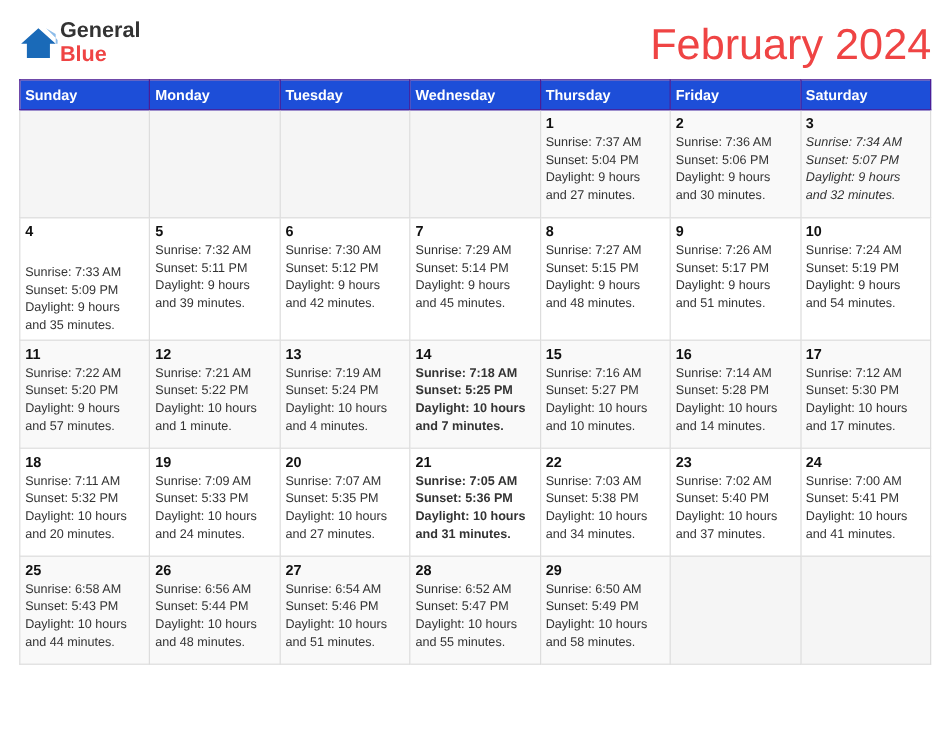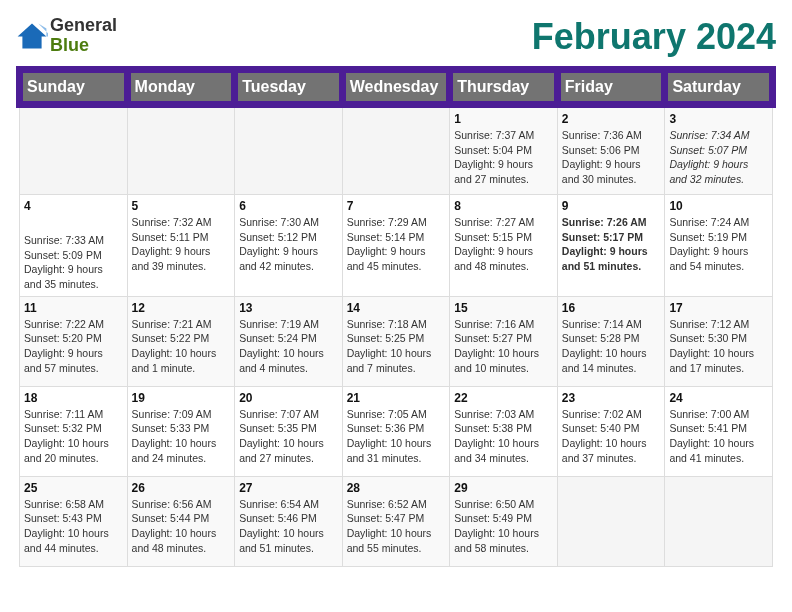--- a/index.html
+++ b/index.html
@@ -27,52 +27,52 @@
       line-height: 1.1;
     }
     .logo-general {
       font-size: 18px;
       font-weight: bold;
       color: #333;
     }
     .logo-blue {
       font-size: 18px;
       font-weight: bold;
-      color: #4d7c0f;
+      color: #ef4444;
     }
     .logo-icon {
       width: 32px;
       height: 28px;
       margin-right: 2px;
     }
     .title-block {
       text-align: right;
     }
     .month-title {
       font-size: 36px;
-      font-weight: bold;
-      color: #0f766e;
+      font-weight: normal;
+      color: #ef4444;
     }
     .location {
       font-size: 16px;
       color: #444;
     }
     .calendar {
       width: 100%;
       border-collapse: collapse;
       font-size: 11px;
     }
     .calendar thead tr th {
-      background: #737373;
+      background: #1d4ed8;
       color: #fff;
       padding: 5px 4px;
       text-align: left;
-      font-size: 16px;
+      font-size: 12px;
       font-weight: bold;
-      border: 7px solid #4c1d95;
+      border: 1px solid #4c1d95;
     }
     .calendar tbody tr td {
       vertical-align: top;
       padding: 4px;
       border: 1px solid #ddd;
       width: calc(100% / 7);
       min-height: 80px;
       height: 90px;
     }
     .calendar tbody tr:nth-child(odd) td {
@@ -186,21 +186,21 @@
         </td>
         <td>
           <div class="day-num">8</div>
           <div class="day-info" style="white-space: pre-line;">Sunrise: 7:27 AM
 Sunset: 5:15 PM
 Daylight: 9 hours
 and 48 minutes.</div>
         </td>
         <td>
           <div class="day-num">9</div>
-          <div class="day-info" style="white-space: pre-line; font-weight: bold;">Sunrise: 7:26 AM
+          <div class="day-info" style="white-space: pre-line;">Sunrise: 7:26 AM
 Sunset: 5:17 PM
 Daylight: 9 hours
 and 51 minutes.</div>
         </td>
         <td>
           <div class="day-num">10</div>
           <div class="day-info" style="white-space: pre-line;">Sunrise: 7:24 AM
 Sunset: 5:19 PM
 Daylight: 9 hours
 and 54 minutes.</div>
@@ -223,21 +223,21 @@
         </td>
         <td>
           <div class="day-num">13</div>
           <div class="day-info" style="white-space: pre-line;">Sunrise: 7:19 AM
 Sunset: 5:24 PM
 Daylight: 10 hours
 and 4 minutes.</div>
         </td>
         <td>
           <div class="day-num">14</div>
-          <div class="day-info" style="white-space: pre-line;">Sunrise: 7:18 AM
+          <div class="day-info" style="white-space: pre-line; font-weight: bold;">Sunrise: 7:18 AM
 Sunset: 5:25 PM
 Daylight: 10 hours
 and 7 minutes.</div>
         </td>
         <td>
           <div class="day-num">15</div>
           <div class="day-info" style="white-space: pre-line;">Sunrise: 7:16 AM
 Sunset: 5:27 PM
 Daylight: 10 hours
 and 10 minutes.</div>
@@ -274,21 +274,21 @@
         </td>
         <td>
           <div class="day-num">20</div>
           <div class="day-info" style="white-space: pre-line;">Sunrise: 7:07 AM
 Sunset: 5:35 PM
 Daylight: 10 hours
 and 27 minutes.</div>
         </td>
         <td>
           <div class="day-num">21</div>
-          <div class="day-info" style="white-space: pre-line;">Sunrise: 7:05 AM
+          <div class="day-info" style="white-space: pre-line; font-weight: bold;">Sunrise: 7:05 AM
 Sunset: 5:36 PM
 Daylight: 10 hours
 and 31 minutes.</div>
         </td>
         <td>
           <div class="day-num">22</div>
           <div class="day-info" style="white-space: pre-line;">Sunrise: 7:03 AM
 Sunset: 5:38 PM
 Daylight: 10 hours
 and 34 minutes.</div>

